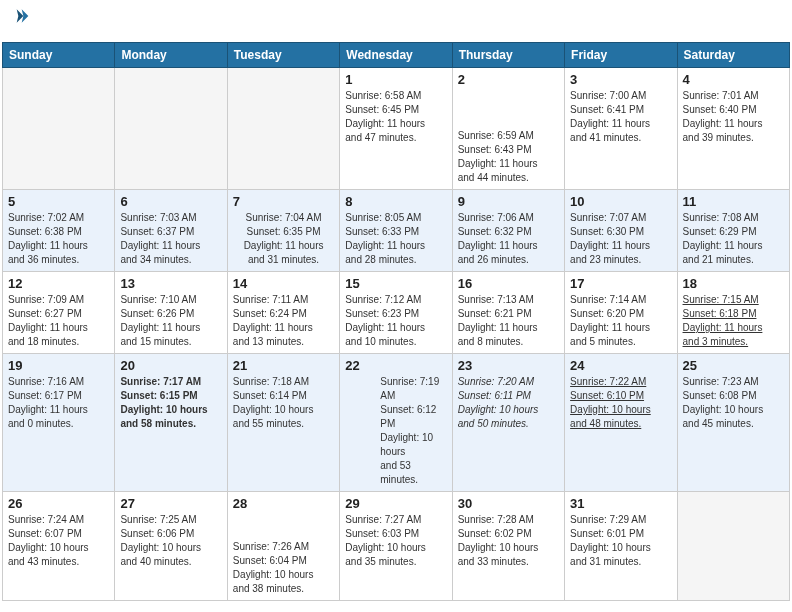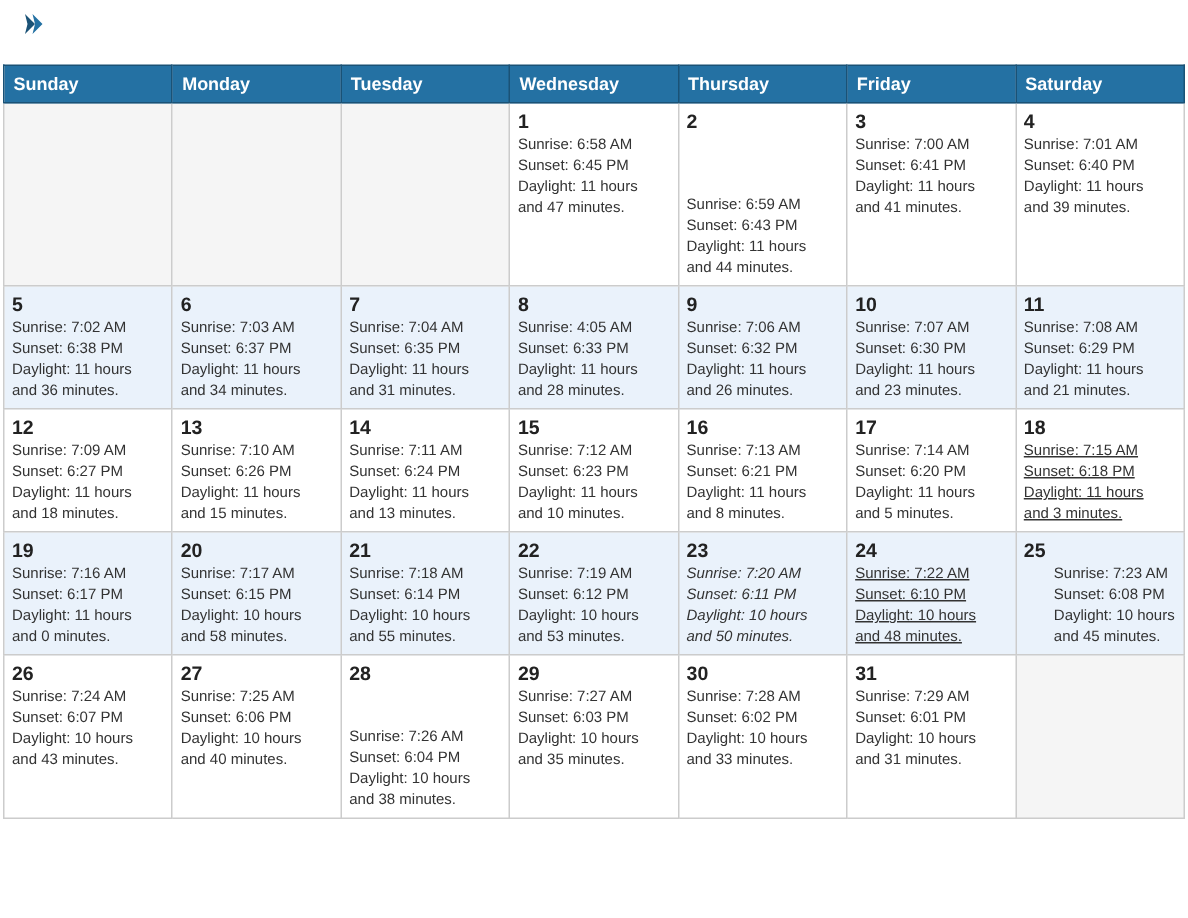--- a/index.html
+++ b/index.html
@@ -174,28 +174,28 @@
           </td>
           <td>
             <span class="day-number">6</span>
             <div class="day-info" style="white-space: pre-line;">Sunrise: 7:03 AM
 Sunset: 6:37 PM
 Daylight: 11 hours
 and 34 minutes.</div>
           </td>
           <td>
             <span class="day-number">7</span>
-            <div class="day-info" style="white-space: pre-line;">Sunrise: 7:04 AM
+            <div class="day-info" style="white-space: pre-line; text-align: center;">Sunrise: 7:04 AM
 Sunset: 6:35 PM
 Daylight: 11 hours
 and 31 minutes.</div>
           </td>
           <td>
             <span class="day-number">8</span>
-            <div class="day-info" style="white-space: pre-line;">Sunrise: 4:05 AM
+            <div class="day-info" style="white-space: pre-line;">Sunrise: 8:05 AM
 Sunset: 6:33 PM
 Daylight: 11 hours
 and 28 minutes.</div>
           </td>
           <td>
             <span class="day-number">9</span>
             <div class="day-info" style="white-space: pre-line;">Sunrise: 7:06 AM
 Sunset: 6:32 PM
 Daylight: 11 hours
 and 26 minutes.</div>
@@ -269,56 +269,56 @@
         <tr class="row-alt">
           <td>
             <span class="day-number">19</span>
             <div class="day-info" style="white-space: pre-line;">Sunrise: 7:16 AM
 Sunset: 6:17 PM
 Daylight: 11 hours
 and 0 minutes.</div>
           </td>
           <td>
             <span class="day-number">20</span>
-            <div class="day-info" style="white-space: pre-line;">Sunrise: 7:17 AM
+            <div class="day-info" style="white-space: pre-line; font-weight: bold;">Sunrise: 7:17 AM
 Sunset: 6:15 PM
 Daylight: 10 hours
 and 58 minutes.</div>
           </td>
           <td>
             <span class="day-number">21</span>
             <div class="day-info" style="white-space: pre-line;">Sunrise: 7:18 AM
 Sunset: 6:14 PM
 Daylight: 10 hours
 and 55 minutes.</div>
           </td>
           <td>
             <span class="day-number">22</span>
-            <div class="day-info" style="white-space: pre-line;">Sunrise: 7:19 AM
+            <div class="day-info" style="white-space: pre-line; margin-left: 35px;">Sunrise: 7:19 AM
 Sunset: 6:12 PM
 Daylight: 10 hours
 and 53 minutes.</div>
           </td>
           <td>
             <span class="day-number">23</span>
             <div class="day-info" style="white-space: pre-line; font-style: italic;">Sunrise: 7:20 AM
 Sunset: 6:11 PM
 Daylight: 10 hours
 and 50 minutes.</div>
           </td>
           <td>
             <span class="day-number">24</span>
             <div class="day-info" style="white-space: pre-line; text-decoration: underline;">Sunrise: 7:22 AM
 Sunset: 6:10 PM
 Daylight: 10 hours
 and 48 minutes.</div>
           </td>
           <td>
             <span class="day-number">25</span>
-            <div class="day-info" style="white-space: pre-line; margin-left: 20px;">Sunrise: 7:23 AM
+            <div class="day-info" style="white-space: pre-line;">Sunrise: 7:23 AM
 Sunset: 6:08 PM
 Daylight: 10 hours
 and 45 minutes.</div>
           </td>
         </tr>
         <tr>
           <td>
             <span class="day-number">26</span>
             <div class="day-info" style="white-space: pre-line;">Sunrise: 7:24 AM
 Sunset: 6:07 PM

